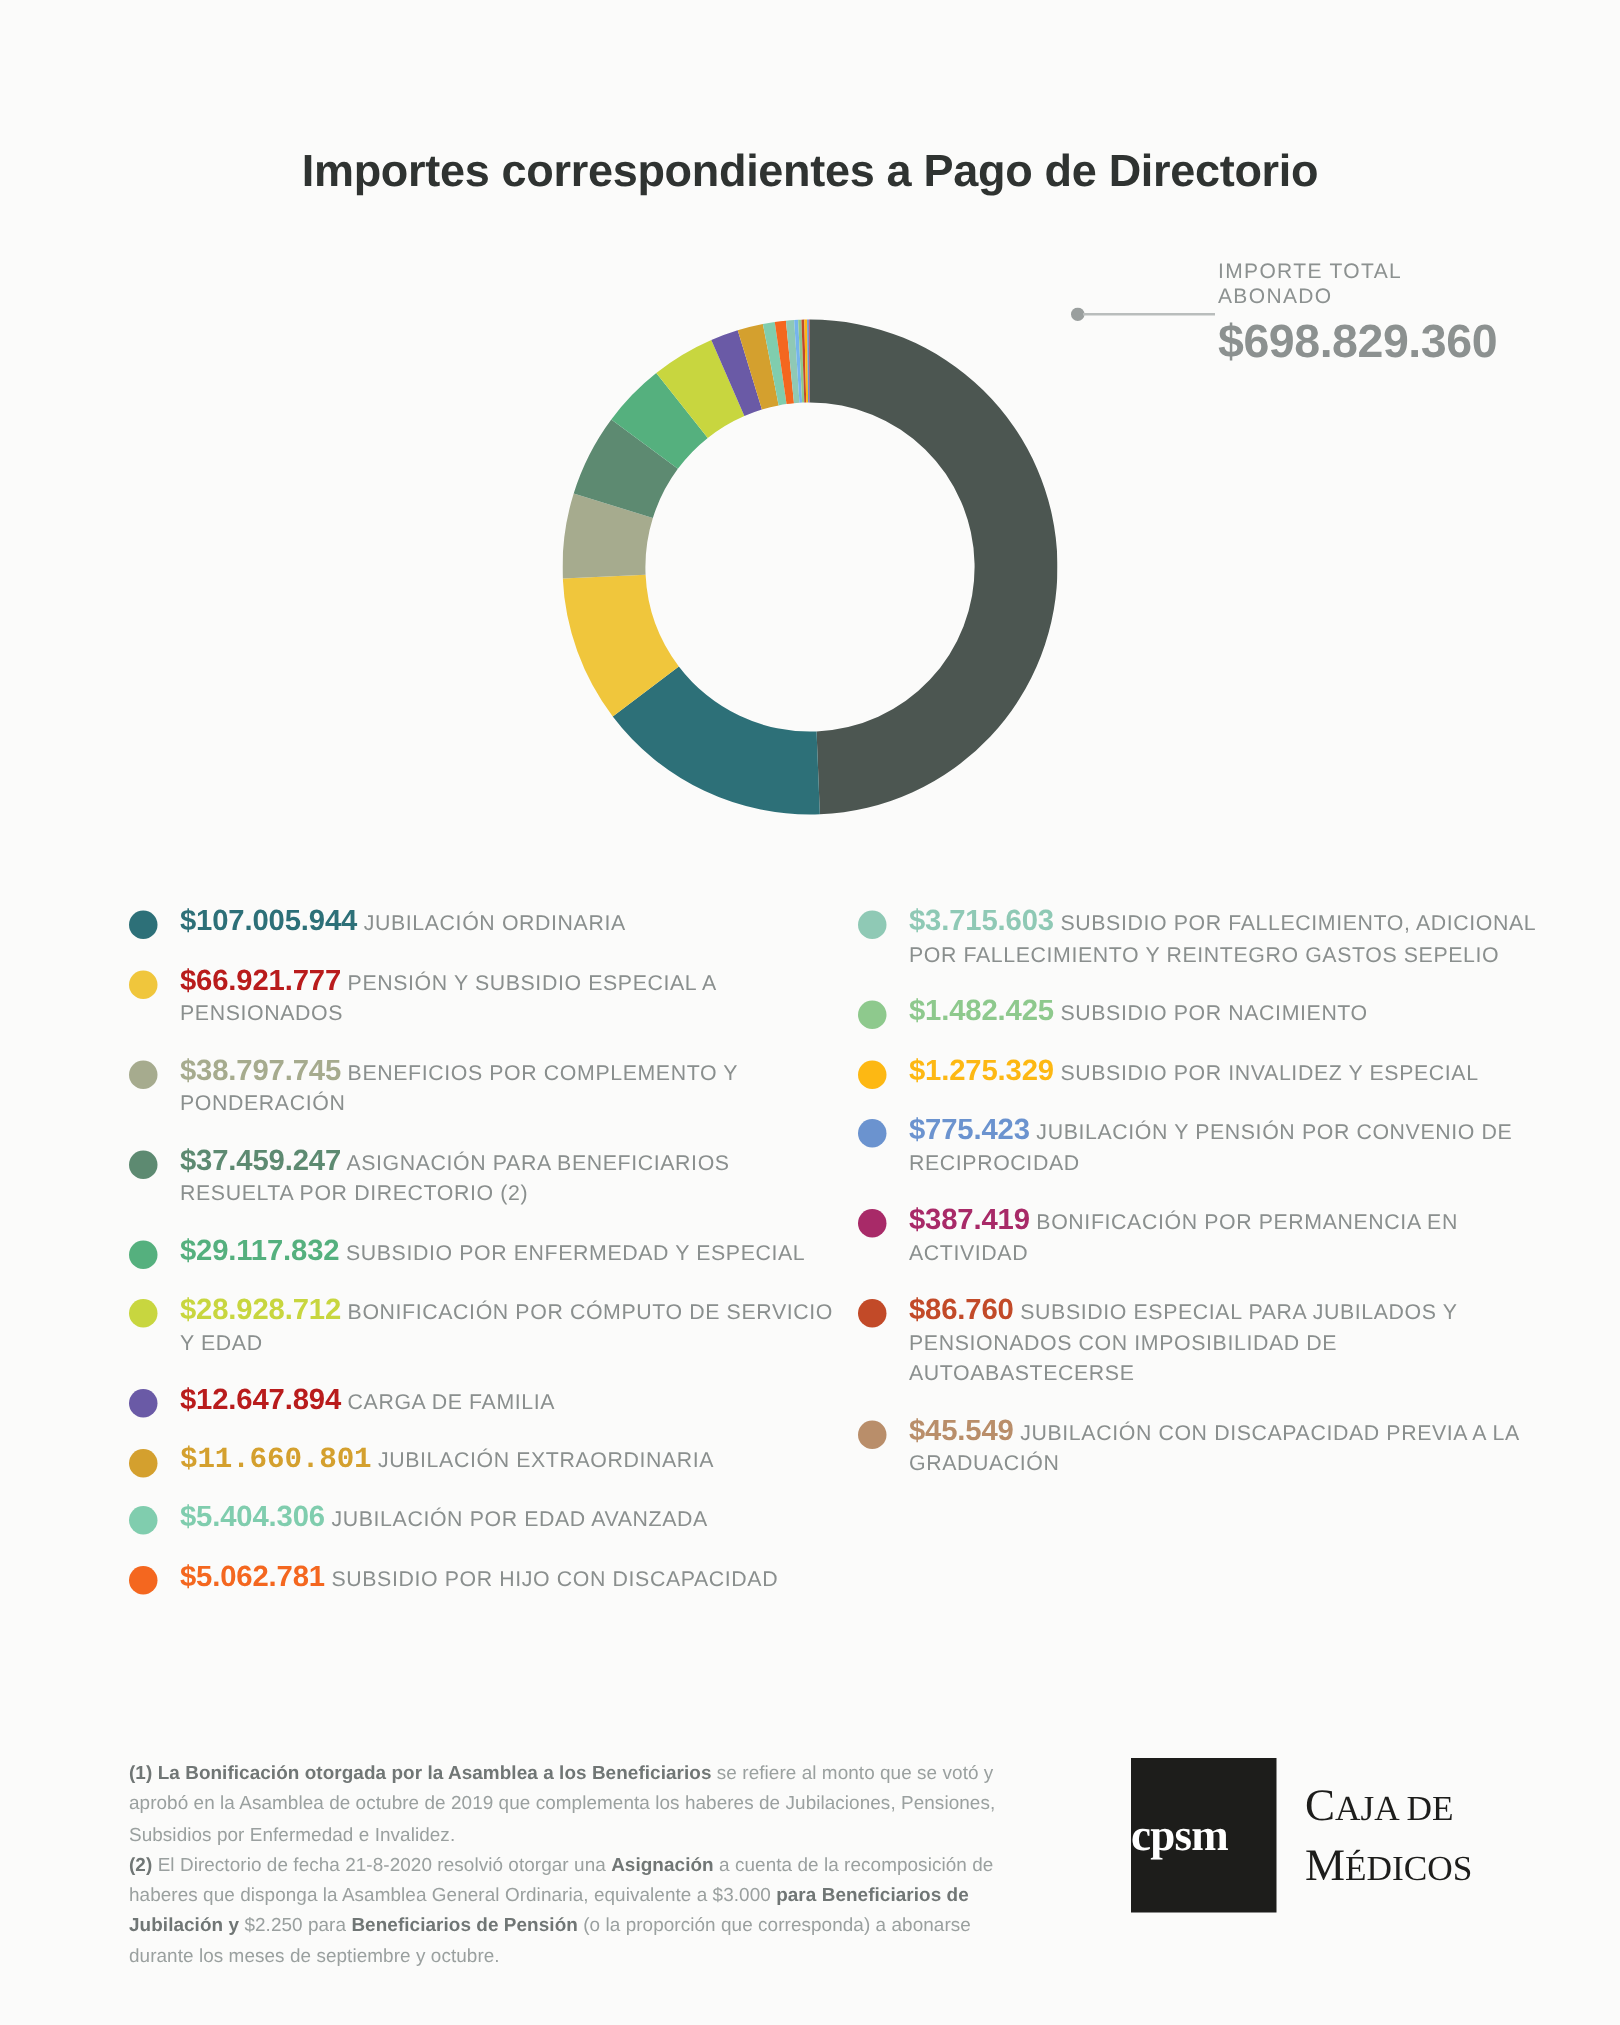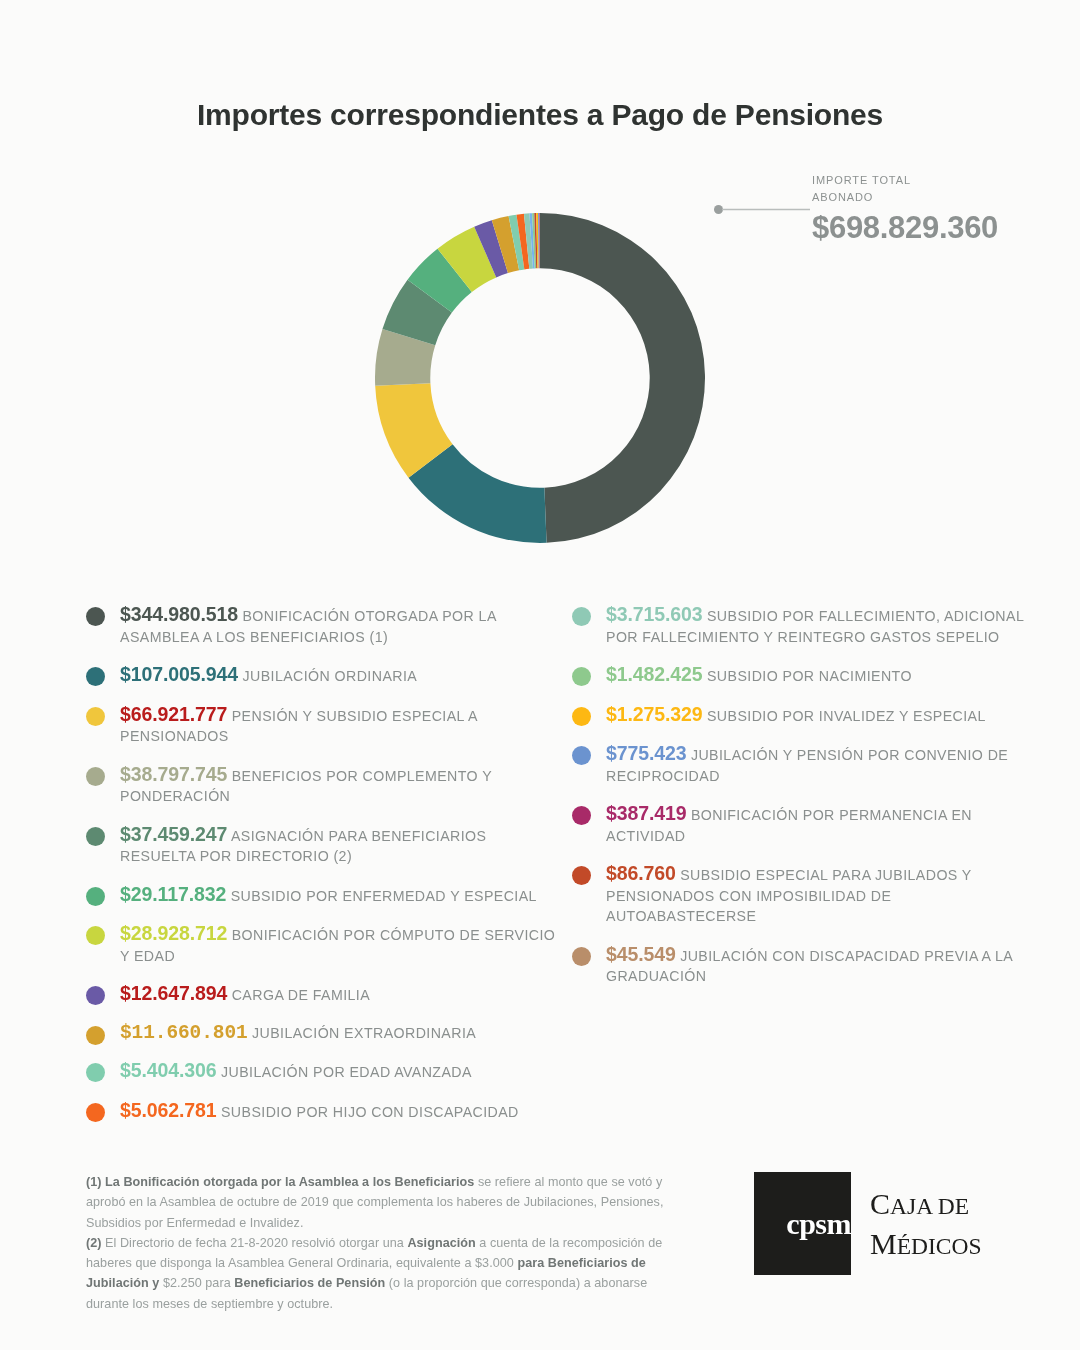--- a/index.html
+++ b/index.html
@@ -37,21 +37,21 @@
     left:714px; top:172px;
     width:330px;
   }
   #callout-leader {
     position:absolute;
     left:0; top:33px;
     width:96px; height:9px;
   }
   #callout-text { position:absolute; left:98px; top:0; }
   .total-label {
-    font-size:11px;
+    font-size:14px;
     color:#8c9190;
     letter-spacing:0.9px;
     line-height:17px;
     text-transform:uppercase;
   }
   #total-amount {
     font-size:31px;
     font-weight:bold;
     color:#8c9190;
     letter-spacing:-0.3px;
@@ -104,21 +104,21 @@
     letter-spacing:0.05px;
   }
   #footnotes b { color:#707675; font-weight:bold; }
 
   
   #logo { position:absolute; left:754px; top:1172px; width:255px; height:105px; }
   #logo-mark {
     position:absolute; left:0; top:0;
     width:97px; height:103px;
     background:#1d1d1b;
-    display:flex; align-items:center; justify-content:flex-end;
+    display:flex; align-items:center; justify-content:flex-start;
   }
   #logo-mark-text {
     color:#ffffff;
     font-family:"Liberation Serif", serif;
     font-size:30px;
     font-weight:bold;
     letter-spacing:-0.5px;
   }
   #logo-word {
     position:absolute; left:116px; top:14px;
@@ -127,21 +127,21 @@
     font-weight:normal;
     line-height:35px;
   }
   .logo-line { display:block; white-space:nowrap; }
   .logo-line .cap { font-size:30px; }
   .logo-line .sc  { font-size:23.5px; }
 </style>
 </head>
 <body style="background: rgb(251, 251, 250);">
 
-<div id="page-title">Importes correspondientes a Pago de Pensiones</div>
+<div id="page-title">Importes correspondientes a Pago de Directorio</div>
 
 <div id="donut-wrap">
   <svg id="donut-svg" width="330" height="410" viewBox="0 0 330 410">
     <g id="donut-slices">
         <path d="M 165 40 A 165 165 0 0 1 171.57641515224194 369.86888961761514 L 169.37331607624088 314.6378115957141 A 109.72500000000001 109.72500000000001 0 0 0 165 95.27499999999999 Z" fill="#4c5651"></path>
         <path d="M 171.57641515224194 369.86888961761514 A 165 165 0 0 1 33.50370271736293 304.6680681108866 L 77.55496230704634 271.2792652937396 A 109.72500000000001 109.72500000000001 0 0 0 169.37331607624088 314.6378115957141 Z" fill="#2d7078"></path>
         <path d="M 33.50370271736293 304.6680681108866 A 165 165 0 0 1 0.18125815832686953 212.73190388765306 L 55.39553667528736 210.1417160852893 A 109.72500000000001 109.72500000000001 0 0 0 77.55496230704634 271.2792652937396 Z" fill="#f0c63c"></path>
         <path d="M 0.18125815832686953 212.73190388765306 A 165 165 0 0 1 7.465054867468922 155.9312618657213 L 60.23926148686682 172.36928914070467 A 109.72500000000001 109.72500000000001 0 0 0 55.39553667528736 210.1417160852893 Z" fill="#a6ab8e"></path>
         <path d="M 7.465054867468922 155.9312618657213 A 165 165 0 0 1 32.531188190553024 106.62818545033684 L 76.90824014671774 139.582743324474 A 109.72500000000001 109.72500000000001 0 0 0 60.23926148686682 172.36928914070467 Z" fill="#5d8a71"></path>
         <path d="M 32.531188190553024 106.62818545033684 A 165 165 0 0 1 62.505385123751225 75.69472585633082 L 96.84108110729456 119.01199269445999 A 109.72500000000001 109.72500000000001 0 0 0 76.90824014671774 139.582743324474 Z" fill="#55b07e"></path>
@@ -171,24 +171,20 @@
   <div id="callout-text">
     <div class="total-label">IMPORTE TOTAL</div>
     <div class="total-label">ABONADO</div>
     <div id="total-amount">$698.829.360</div>
   </div>
 </div>
 
 <div id="legend">
   <div class="legend-col" id="legend-col-left">
       <div class="legend-item">
-        <span class="legend-dot" style="background: rgb(76, 86, 81);"></span>
-        <div class="legend-body"><span class="legend-amount" style="color: rgb(76, 86, 81);">$344.980.518</span><span class="legend-desc"> BONIFICACIÓN OTORGADA POR LA ASAMBLEA A LOS BENEFICIARIOS (1)</span></div>
-      </div>
-      <div class="legend-item">
         <span class="legend-dot" style="background: rgb(45, 112, 120);"></span>
         <div class="legend-body"><span class="legend-amount" style="color: rgb(45, 112, 120);">$107.005.944</span><span class="legend-desc"> JUBILACIÓN ORDINARIA</span></div>
       </div>
       <div class="legend-item">
         <span class="legend-dot" style="background: rgb(240, 198, 60);"></span>
         <div class="legend-body"><span class="legend-amount" style="color: #b91c1c;">$66.921.777</span><span class="legend-desc"> PENSIÓN Y SUBSIDIO ESPECIAL A PENSIONADOS</span></div>
       </div>
       <div class="legend-item">
         <span class="legend-dot" style="background: rgb(166, 171, 142);"></span>
         <div class="legend-body"><span class="legend-amount" style="color: rgb(166, 171, 142);">$38.797.745</span><span class="legend-desc"> BENEFICIOS POR COMPLEMENTO Y PONDERACIÓN</span></div>

